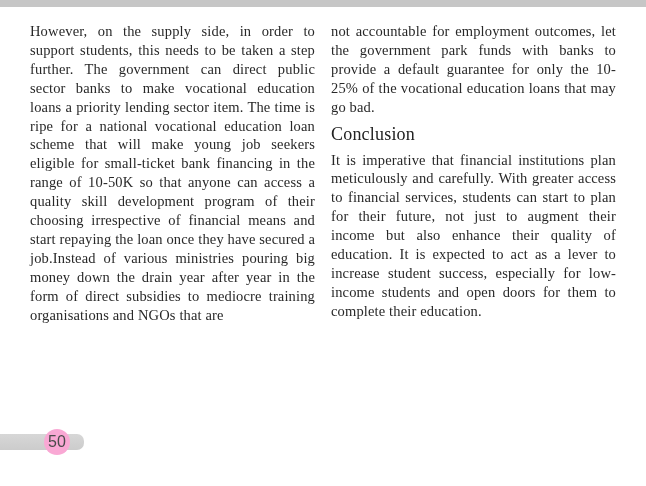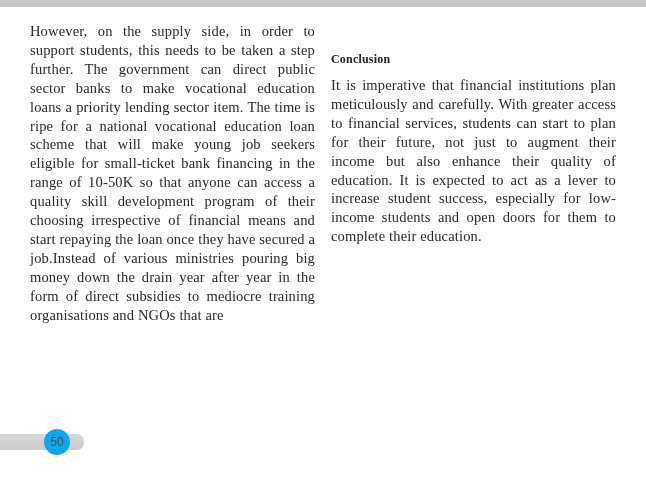--- a/index.html
+++ b/index.html
@@ -37,24 +37,24 @@
   }
   .body-text {
     margin: 0;
     font-size: 14.5px;
     line-height: 18.9px;
     letter-spacing: 0.15px;
     text-align: justify;
     color: #282828;
   }
   .heading {
-    margin: 28px 0 8px 0;
-    font-size: 12px;
+    margin: 8px 0 8px 0;
+    font-size: 18px;
     line-height: 18px;
-    font-weight: bold;
+    font-weight: normal;
     color: #222222;
     letter-spacing: 0.2px;
   }
   .footer {
     position: absolute;
     top: 429px;
     left: 0;
     width: 646px;
     height: 28px;
     font-family: "Liberation Sans", sans-serif;
@@ -67,26 +67,26 @@
     height: 16px;
     background: linear-gradient(#d7d7d7, #cccccc);
     border-radius: 0 7px 7px 0;
   }
   .page-circle {
     position: absolute;
     left: 44px;
     top: 0;
     width: 26px;
     height: 26px;
-    background: #0ea5e9;
+    background: #f9a8d4;
     border-radius: 50%;
     display: flex;
     align-items: center;
     justify-content: center;
-    font-size: 12px;
+    font-size: 16px;
     color: #4a4a4a;
   }
   .journal-line {
     position: absolute;
     left: 88px;
     top: 0;
     height: 26px;
     line-height: 26px;
     font-size: 13px;
     color: #3d3d3d;
@@ -102,20 +102,21 @@
 
 <div class="page">
 
   <div class="top-bar"></div>
 
   <main class="content">
     <div class="col">
       <p class="body-text">However, on the supply side, in order to support students, this needs to be taken a step further. The government can direct public sector banks to make vocational education loans a priority lending sector item. The time is ripe for a national vocational education loan scheme that will make young job seekers eligible for small-ticket bank financing in the range of 10-50K so that anyone can access a quality skill development program of their choosing irrespective of financial means and start repaying the loan once they have secured a job.Instead of various ministries pouring big money down the drain year after year in the form of direct subsidies to mediocre training organisations and NGOs that are</p>
     </div>
     <div class="col">
+      <p class="body-text">not accountable for employment outcomes, let the government park funds with banks to provide a default guarantee for only the 10-25% of the vocational education loans that may go bad.</p>
       <h2 class="heading">Conclusion</h2>
       <p class="body-text">It is imperative that financial institutions plan meticulously and carefully. With greater access to financial services, students can start to plan for their future, not just to augment their income but also enhance their quality of education. It is expected to act as a lever to increase student success, especially for low-income students and open doors for them to complete their education.</p>
     </div>
   </main>
 
   <footer class="footer">
     <div class="footer-band"></div>
     <div class="page-circle">
       <span>50</span>
     </div>

